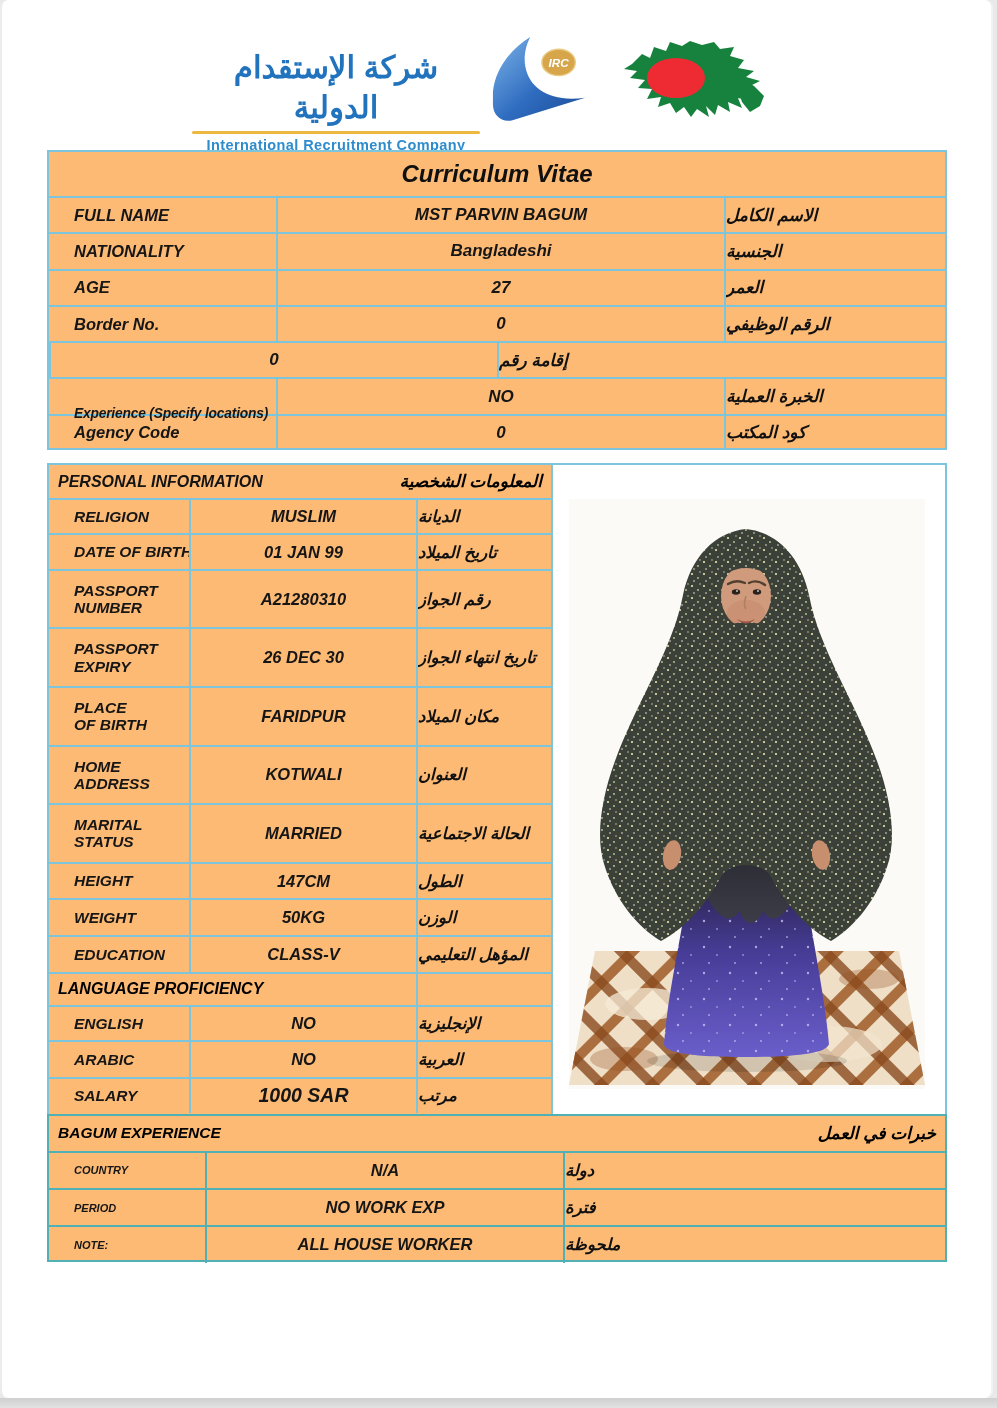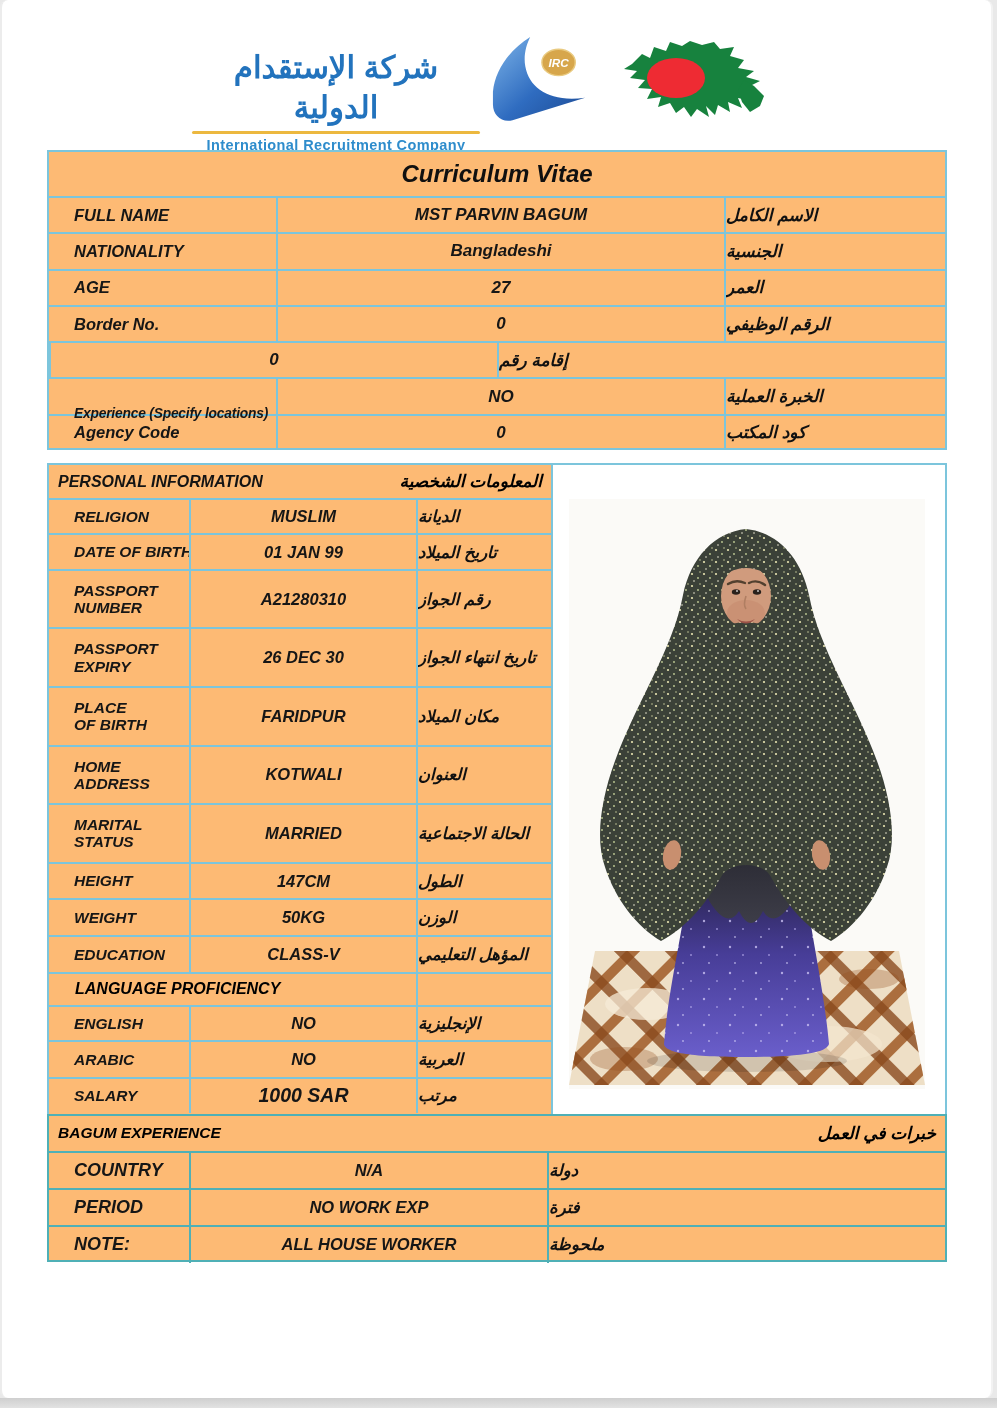--- a/index.html
+++ b/index.html
@@ -47,31 +47,31 @@
   .sec-head .en { font-size:16px; font-weight:bold; color:#141414; }
   .sec-head .ar { font-size:17px; font-weight:bold; direction:rtl; }
   .pi-left .r-short { height:35.4px; }
   .pi-left .r-tall  { height:58.6px; }
   .pi-left .r-mid   { height:36.6px; }
   .pi-left .lbl { width:140px; font-size:15.5px; line-height:1.12; white-space:nowrap; }
   .pi-left .r-tall .lbl { white-space:normal; padding-right:38px; }
   .pi-left .val { width:227px; border-left:2px solid #7cc5dc; font-size:16.5px; }
   .pi-left .arb { flex:1; border-left:2px solid #7cc5dc; font-size:16.5px; }
   .lang-row { height:33px; }
-  .lang-row .wide { width:367px; padding-left:26px; font-size:16px; font-weight:bold; }
+  .lang-row .wide { width:367px; padding-left:9px; font-size:16px; font-weight:bold; }
   .lang-row .arb { flex:1; border-left:2px solid #7cc5dc; }
   .val.big { font-size:19.5px; }
 
   
   .wk { top:1114px; height:148px; border:2px solid #4fb0b6; }
   .wk .row { border-top:2px solid #4fb0b6; height:37.3px; }
   .wk .row.sec-row { border-top:none; height:34.7px; padding:0 9px; justify-content:space-between; }
   .wk .sec-en { font-size:15.5px; font-weight:bold; }
   .wk .sec-ar { font-size:17px; font-weight:bold; direction:rtl; }
-  .wk .lbl { width:140px; font-size:18px; white-space:nowrap; }
+  .wk .lbl { width:156px; font-size:11px; white-space:nowrap; }
   .wk .val { width:358px; border-left:2px solid #4fb0b6; font-size:16.5px; }
   .wk .arb { flex:1; border-left:2px solid #4fb0b6; font-size:16.5px; }
 
   .photo-svg { position:absolute; left:16px; top:34px; }
 </style>
 </head>
 <body>
 
 <div class="page">
 

